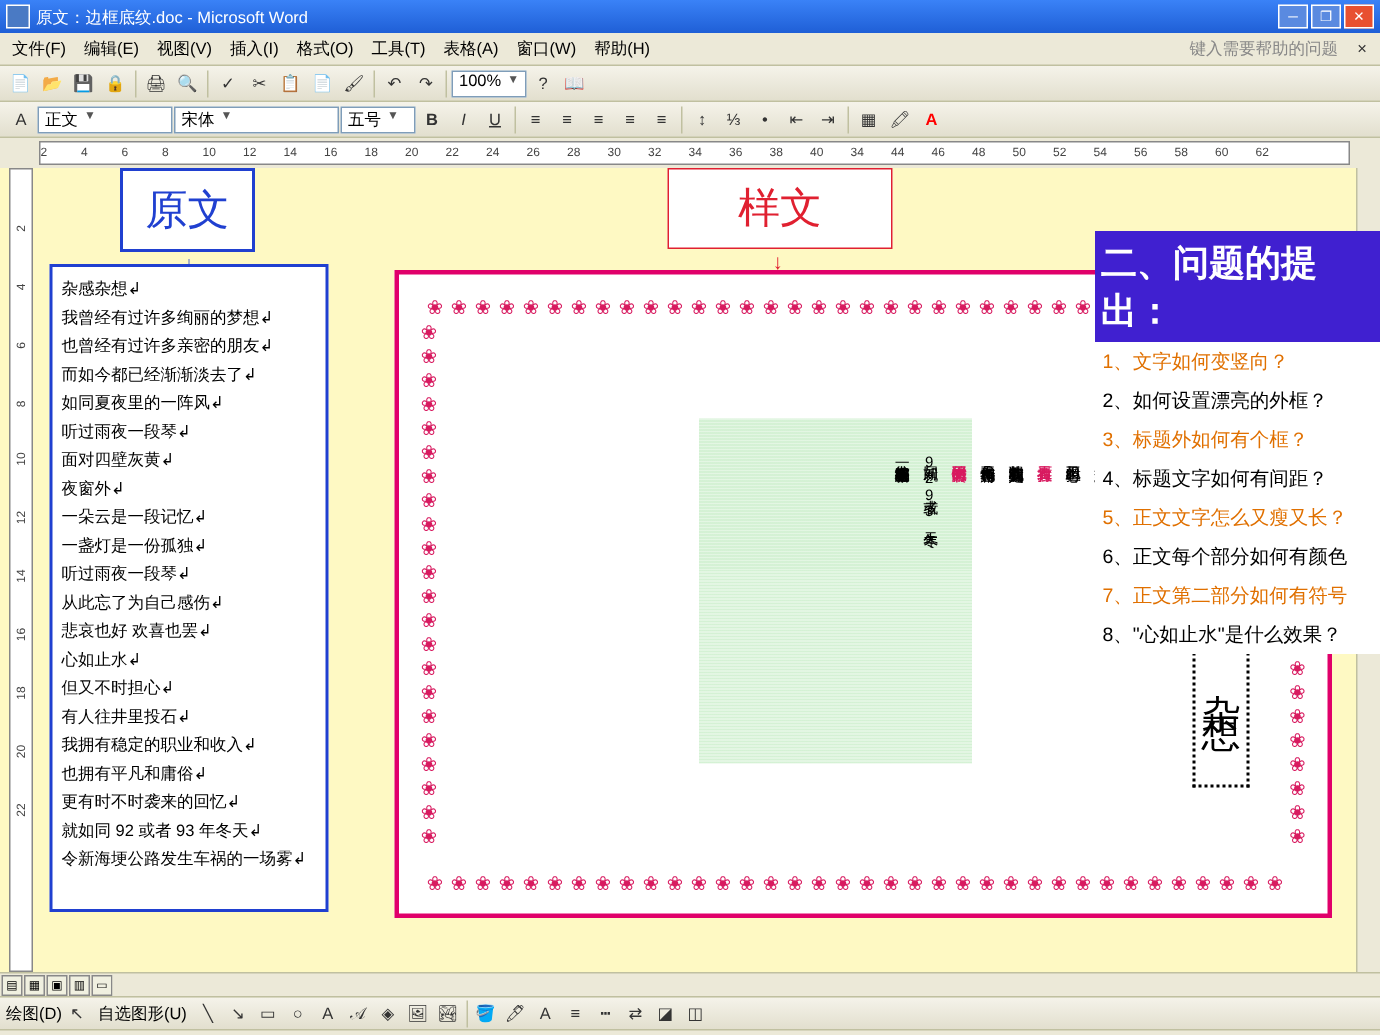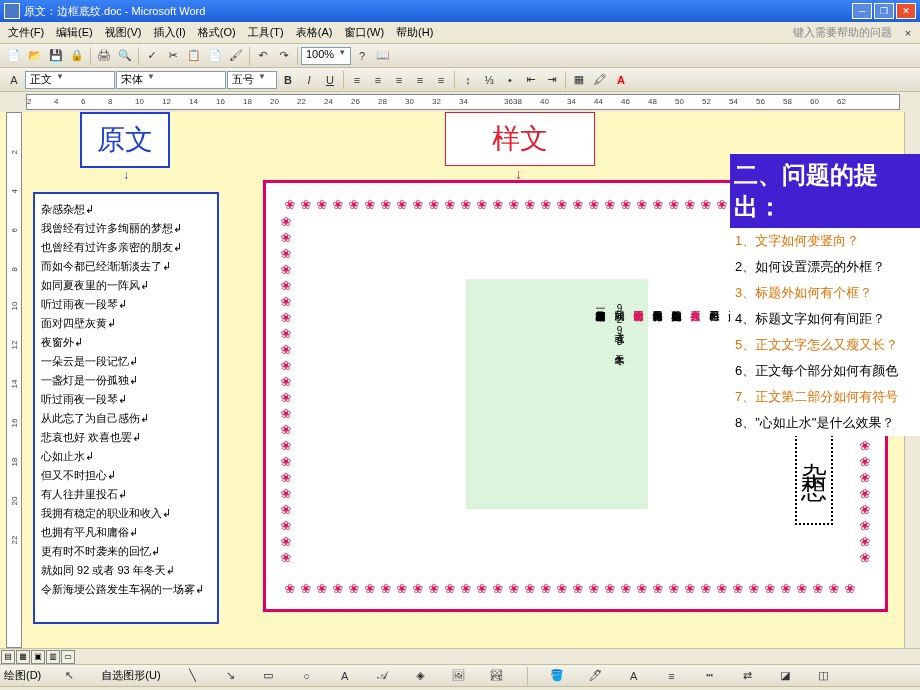--- a/index.html
+++ b/index.html
@@ -28,21 +28,21 @@
 
 .ruler-h { height: 16px; background: #fff; border: 1px solid #888; margin: 2px 20px 2px 26px; display: flex; font-size: 8px; color: #444; position: relative; }
 .ruler-h span { position: absolute; top: 2px; }
 
 
 .doc-area { position: relative; height: 536px; background: #fef9c3; overflow: hidden; }
 .ruler-v { position: absolute; left: 6px; top: 0; width: 16px; height: 100%; background: #fff; border: 1px solid #888; font-size: 8px; color: #444; }
 .ruler-v span { display: block; transform: rotate(-90deg); margin-top: 30px; }
 
 
-.page-left { position: absolute; left: 33px; top: 80px; width: 186px; height: 432px; background: #fff; border: 2px solid #2040d0; padding: 6px; }
+.page-left { position: absolute; left: 33px; top: 64px; width: 186px; height: 432px; background: #fff; border: 2px solid #2040d0; padding: 6px; }
 .orig-label { position: absolute; left: 80px; top: 0px; width: 90px; height: 56px; border: 2px solid #2040d0; background: #fff; display: flex; align-items: center; justify-content: center; font-size: 28px; color: #2040d0; font-family: KaiTi, serif; }
 .arrow-down-blue { position: absolute; left: 123px; top: 56px; color: #2040d0; font-size: 12px; }
 .page-left p { font-size: 11px; line-height: 19px; color: #000; }
 
 
 .page-right { position: absolute; left: 263px; top: 68px; width: 625px; height: 432px; background: #fff; border: 3px solid #e0006a; padding: 14px; }
 .sample-label { position: absolute; left: 445px; top: 0px; width: 150px; height: 54px; border: 1px solid #e02030; background: #fff; display: flex; align-items: center; justify-content: center; font-size: 28px; color: #e02030; font-family: KaiTi, serif; }
 .arrow-down-red { position: absolute; left: 515px; top: 54px; color: #e02030; font-size: 14px; }
 
 
@@ -71,21 +71,21 @@
 .q-item { font-size: 13px; padding: 4px 5px; color: #000; border-bottom: none; }
 .q-item:nth-child(odd) { color: #e07000; }
 .q-item:nth-child(even) { color: #000; }
 
 
 .scroll-v { position: absolute; right: 0; top: 0; width: 16px; height: 100%; background: #ece9d8; border-left: 1px solid #c0c0a0; }
 .scroll-h-bar { height: 16px; background: #ece9d8; border-top: 1px solid #c0c0a0; display: flex; align-items: center; }
 .view-btn { width: 14px; height: 14px; border: 1px solid #888; background: #f0f0e0; margin-left: 1px; font-size: 8px; display: flex; align-items: center; justify-content: center; }
 
 
-.draw-toolbar { height: 22px; background: linear-gradient(to bottom, #f5f3ea, #e2dfce); display: flex; align-items: center; padding: 0 4px; border-top: 1px solid #c0c0a0; gap: 18px; font-size: 11px; }
+.draw-toolbar { height: 22px; background: linear-gradient(to bottom, #f5f3ea, #e2dfce); display: flex; align-items: center; padding: 0 4px; border-top: 1px solid #c0c0a0; gap: 0; font-size: 11px; }
 
 
 .statusbar { height: 20px; background: #ece9d8; border-top: 1px solid #c0c0a0; display: flex; align-items: center; font-size: 10px; padding: 0 6px; gap: 12px; color: #444; }
 </style>
 </head>
 <body>
 
 <div class="titlebar">
   <div class="icon"></div>
   <div class="title">原文：边框底纹.doc - Microsoft Word</div>
@@ -190,21 +190,21 @@
     <span style="left: 189px;">16</span>
     <span style="left: 216px;">18</span>
     <span style="left: 243px;">20</span>
     <span style="left: 270px;">22</span>
     <span style="left: 297px;">24</span>
     <span style="left: 324px;">26</span>
     <span style="left: 351px;">28</span>
     <span style="left: 378px;">30</span>
     <span style="left: 405px;">32</span>
     <span style="left: 432px;">34</span>
-    <span style="left: 477px;">36</span>
+    <span style="left: 459px;">36</span>
     <span style="left: 486px;">38</span>
     <span style="left: 513px;">40</span>
     <span style="left: 540px;">34</span>
     <span style="left: 567px;">44</span>
     <span style="left: 594px;">46</span>
     <span style="left: 621px;">48</span>
     <span style="left: 648px;">50</span>
     <span style="left: 675px;">52</span>
     <span style="left: 702px;">54</span>
     <span style="left: 729px;">56</span>

